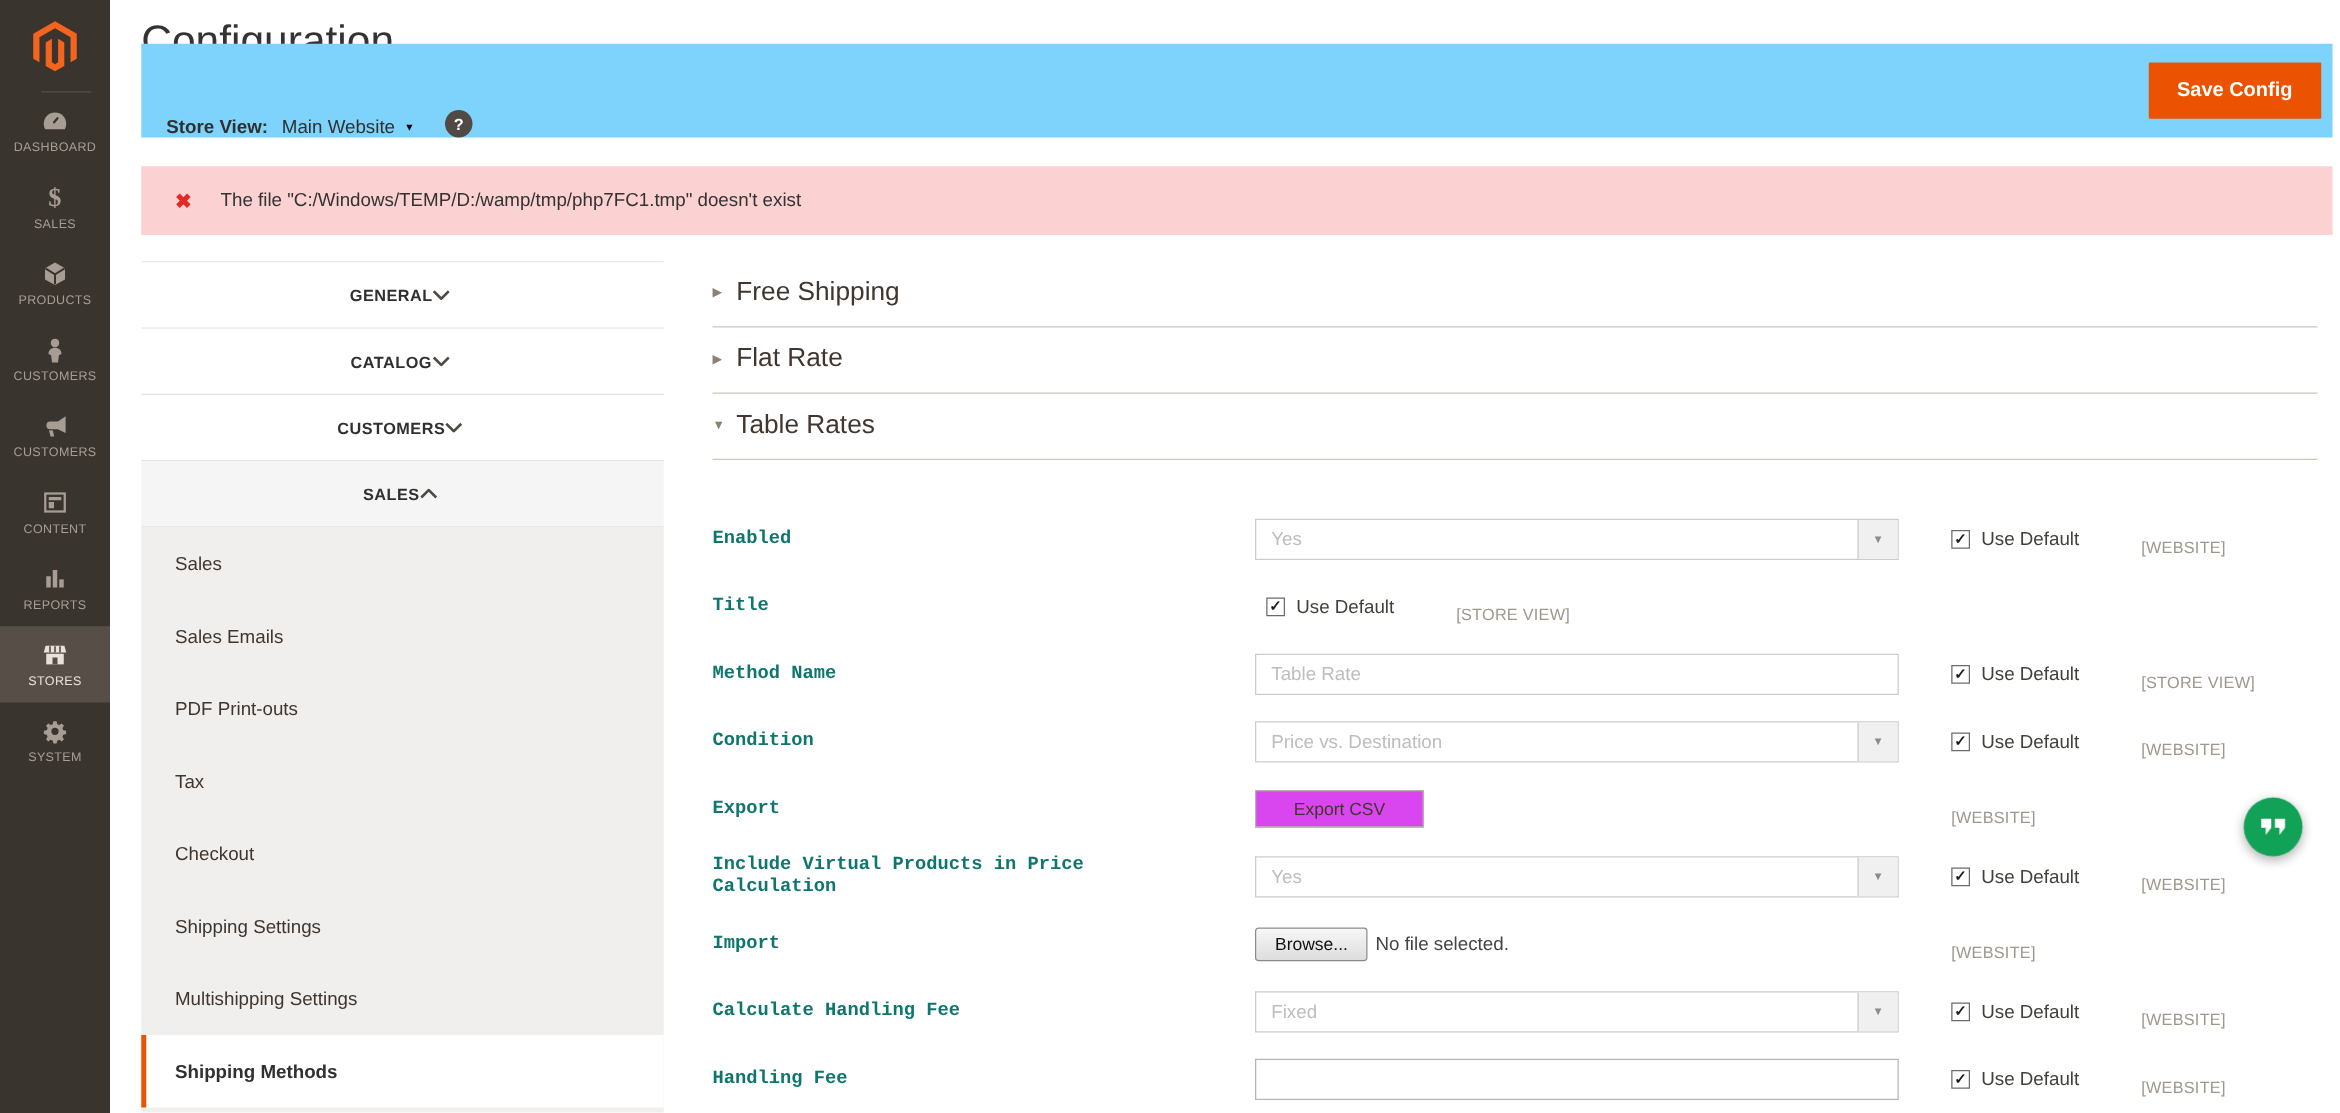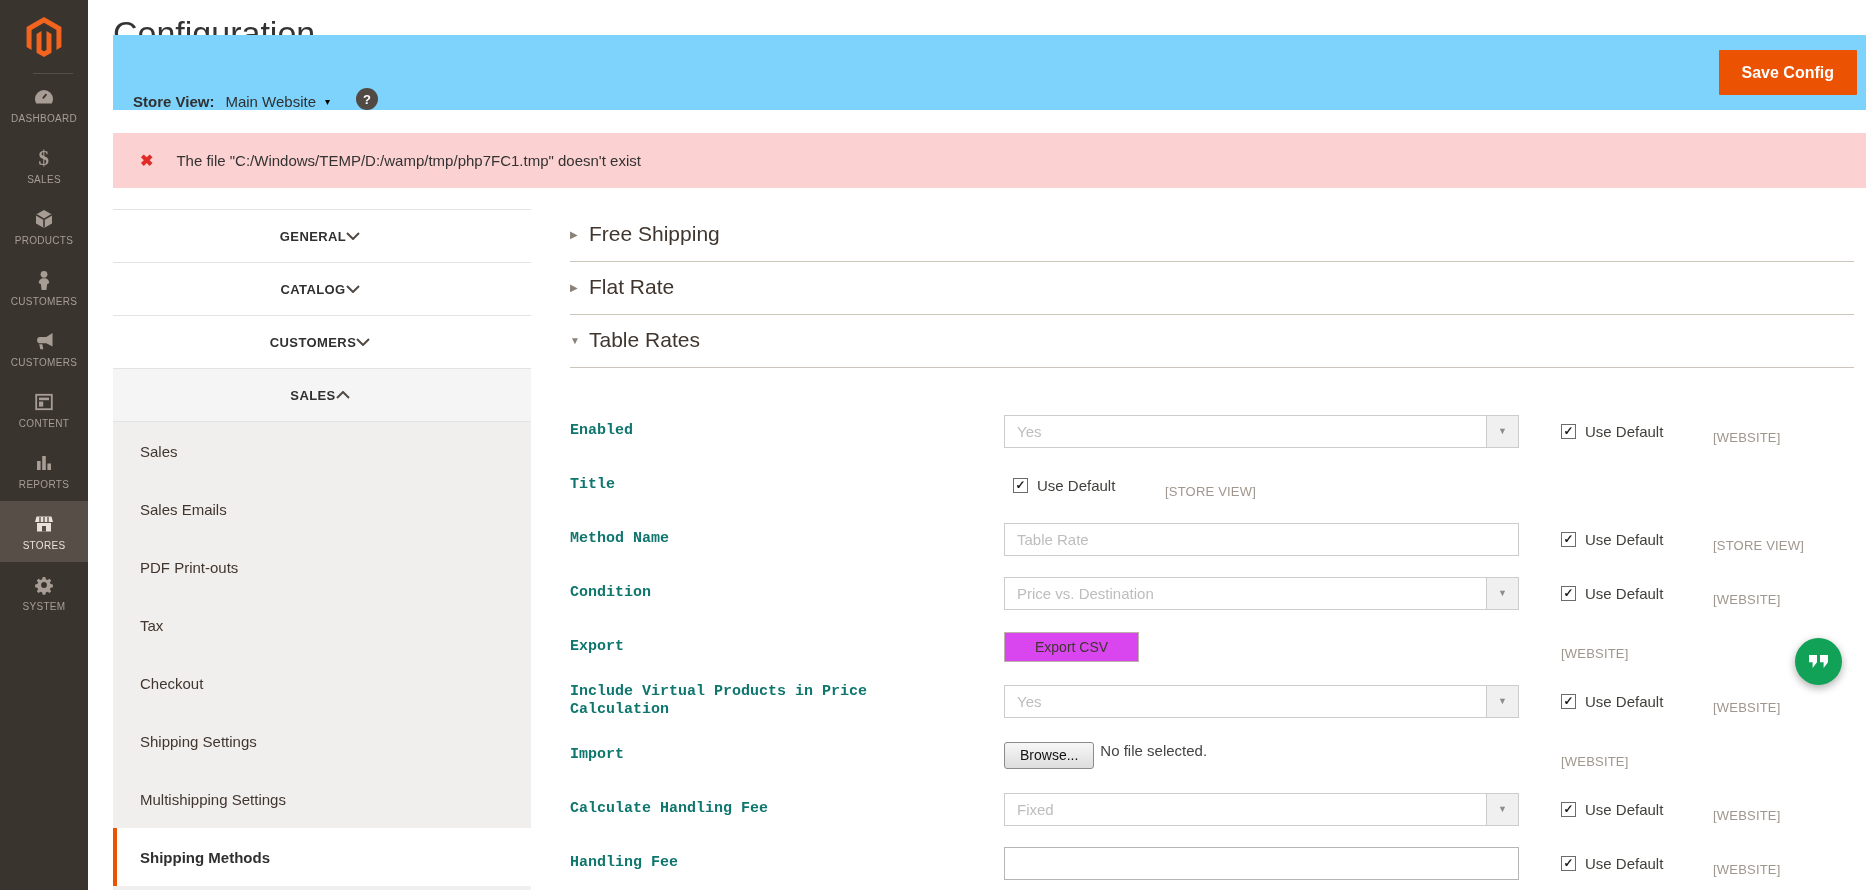--- a/index.html
+++ b/index.html
@@ -53,21 +53,21 @@
   
   .form-col { flex:1; margin-left:39px; margin-right:12px; }
   .section-header { border-bottom:1px solid #cdc6ba; padding:13px 0 15px; cursor:pointer;
                     display:flex; align-items:center; }
   .tri { font-size:10px; color:#8a8276; width:19px; flex:none; }
   .section-title { font-size:21px; color:#41362f; }
 
   .fieldset { margin-top:36px; }
   .frow { display:flex; align-items:center; height:54px; }
   .flabel { width:401px; text-align:left; font-size:15px; font-weight:600; color:#0f766e; line-height:1.2; flex:none;font-family:Liberation Mono, monospace; }
-  .fvalue { margin-left:33px; width:515px; flex:none; display:flex; }
+  .fvalue { margin-left:33px; width:515px; flex:none; display:flex; align-items:center; }
 
   .input-box { height:33px; width:100%; border:1px solid #ccc; background:#fff; display:flex; align-items:center;
                padding:0 38px 0 12px; font-size:15px; color:#bdbdbd; position:relative; }
   .input-box.text { padding-right:12px; }
   .input-box.enabled { color:#303030; border-color:#b5b5b5; }
   .sel-arrow { position:absolute; right:0; top:0; width:32px; height:31px; background:#f0f0f0;
                border-left:1px solid #ccc; display:flex; align-items:center; justify-content:center;
                color:#8c8c8c; font-size:9px; cursor:pointer; }
 
   .btn-secondary { height:30px; padding:0 30px; background:#d946ef; border:1px solid #b9b3a8; color:#41362f;

